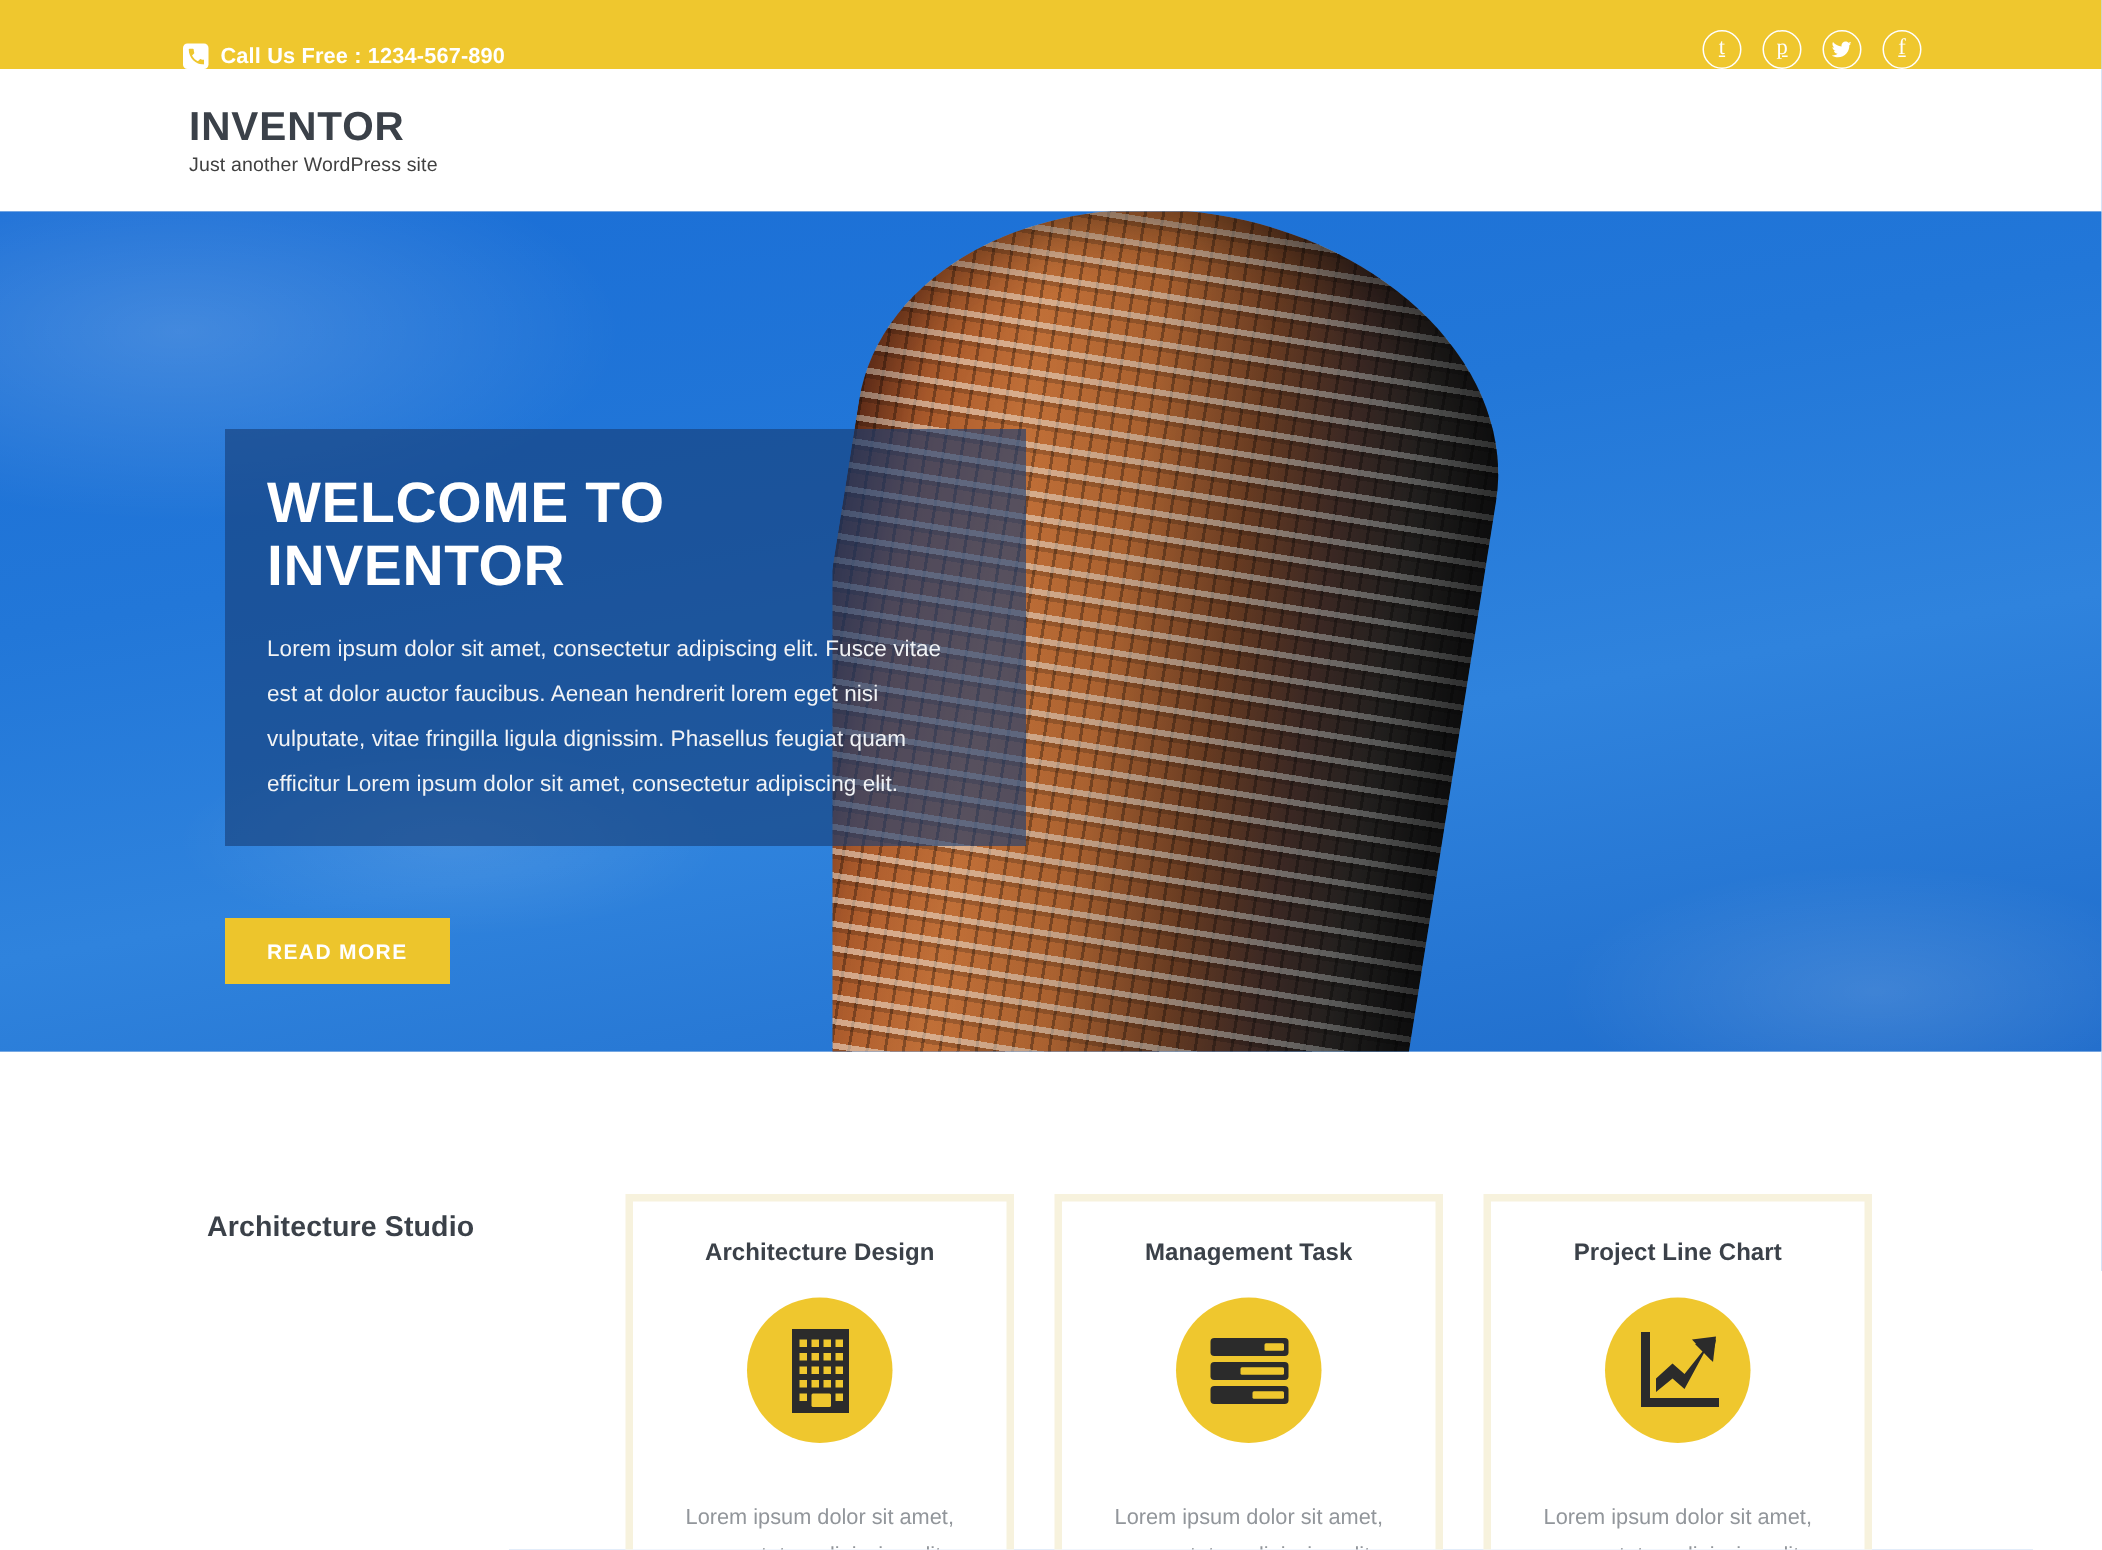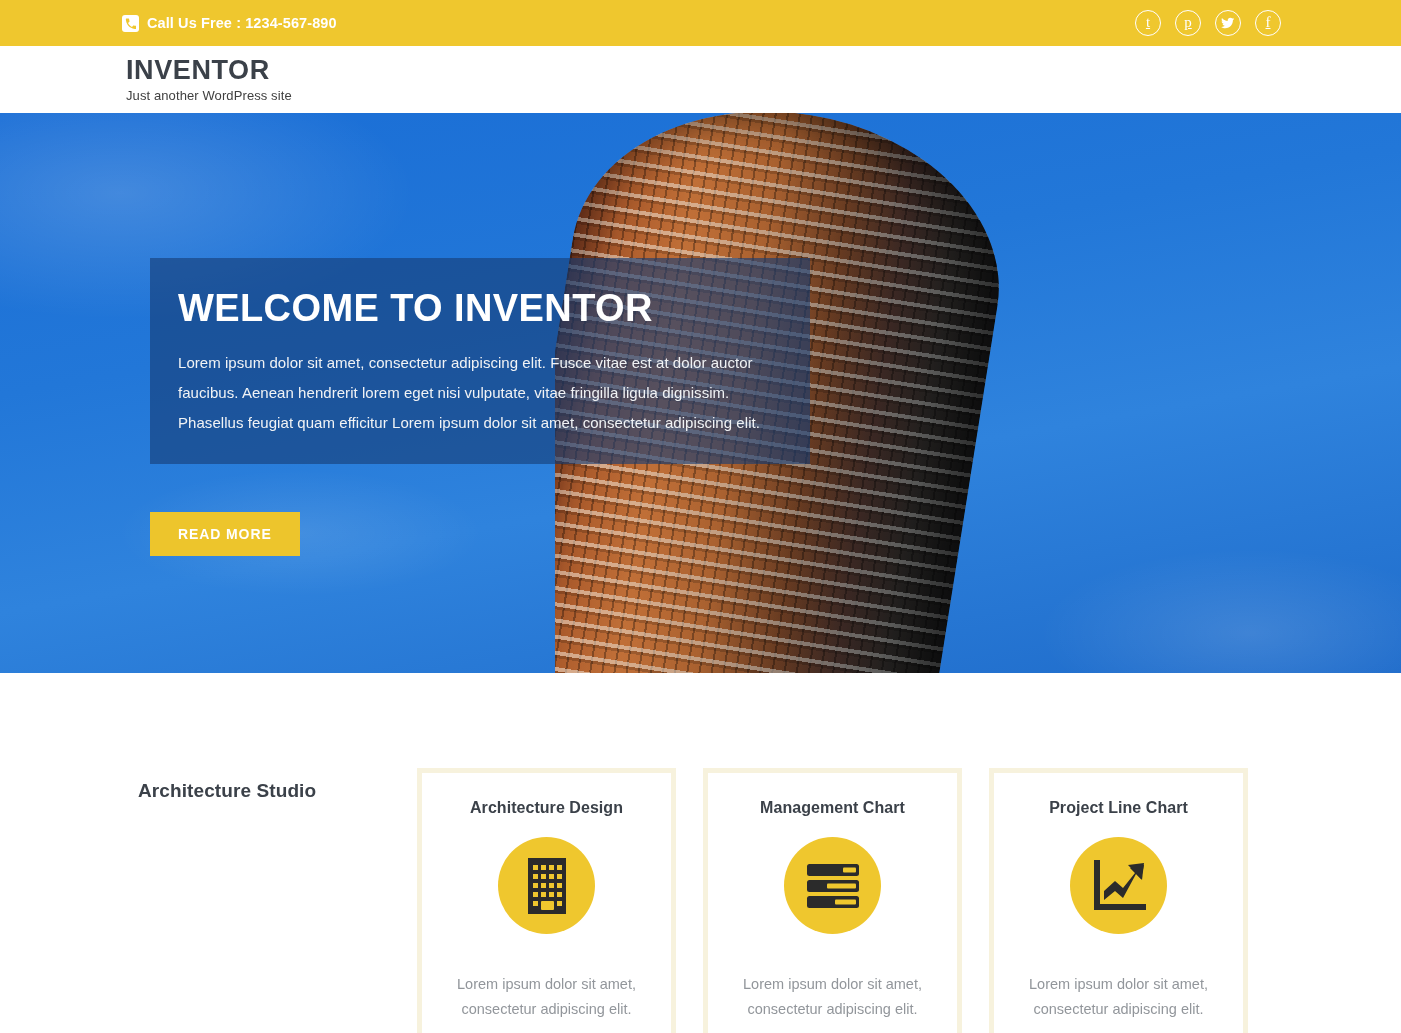--- a/index.html
+++ b/index.html
@@ -10,21 +10,21 @@
     overflow: hidden;
     background: #ffffff;
     font-family: "Liberation Sans", sans-serif;
   }
 
   
   .topbar {
     height: 46px;
     background: #efc72e;
     display: flex;
-    align-items: center;
+    align-items: flex-end;
     justify-content: space-between;
     padding: 0 122px 0 122px;
     position: relative;
   }
   .topbar-left {
     display: flex;
     align-items: center;
     gap: 8px;
     color: #ffffff;
     font-size: 14.5px;
@@ -67,21 +67,21 @@
   .social-glyph {
     font-family: "Liberation Serif", serif;
     font-size: 15px;
     font-weight: normal;
     position: relative;
     top: -0.5px;
   }
 
   
   .header {
-    height: 67px;
+    height: 95px;
     background: #ffffff;
     display: flex;
     align-items: center;
     justify-content: space-between;
     padding: 0 142px 0 126px;
   }
   .brand-title {
     font-size: 27px;
     font-weight: bold;
     color: #3b4149;
@@ -189,21 +189,21 @@
 
   .hero-content {
     position: absolute;
     left: 150px;
     top: 145px;
     width: 700px;
   }
   .hero-box {
     background: rgba(22, 62, 118, 0.62);
     padding: 30px 36px 26px 28px;
-    width: 660px;
+    width: 534px;
   }
   .hero-title {
     color: #ffffff;
     font-size: 38px;
     font-weight: bold;
     letter-spacing: 0.4px;
     line-height: 1.1;
     margin-bottom: 18px;
   }
   .hero-text {
@@ -381,21 +381,21 @@
             <rect x="9" y="43" width="5" height="5"></rect>
             <rect x="33" y="43" width="5" height="5"></rect>
             <rect x="17" y="43" width="13" height="9" rx="1"></rect>
           </g>
         </svg>
       </div>
       <div class="card-text">Lorem ipsum dolor sit amet, consectetur adipiscing elit.</div>
     </div>
 
     <div class="card">
-      <div class="card-title">Management Chart</div>
+      <div class="card-title">Management Task</div>
       <div class="card-icon">
         <svg width="56" height="48" viewBox="0 0 56 48" aria-hidden="true">
           <rect x="2" y="2" width="52" height="12" rx="2.5" fill="#2b2b2b"></rect>
           <rect x="38" y="5.5" width="13" height="5" rx="1" fill="#efc72e"></rect>
           <rect x="2" y="18" width="52" height="12" rx="2.5" fill="#2b2b2b"></rect>
           <rect x="22" y="21.5" width="29" height="5" rx="1" fill="#efc72e"></rect>
           <rect x="2" y="34" width="52" height="12" rx="2.5" fill="#2b2b2b"></rect>
           <rect x="30" y="37.5" width="21" height="5" rx="1" fill="#efc72e"></rect>
         </svg>
       </div>

